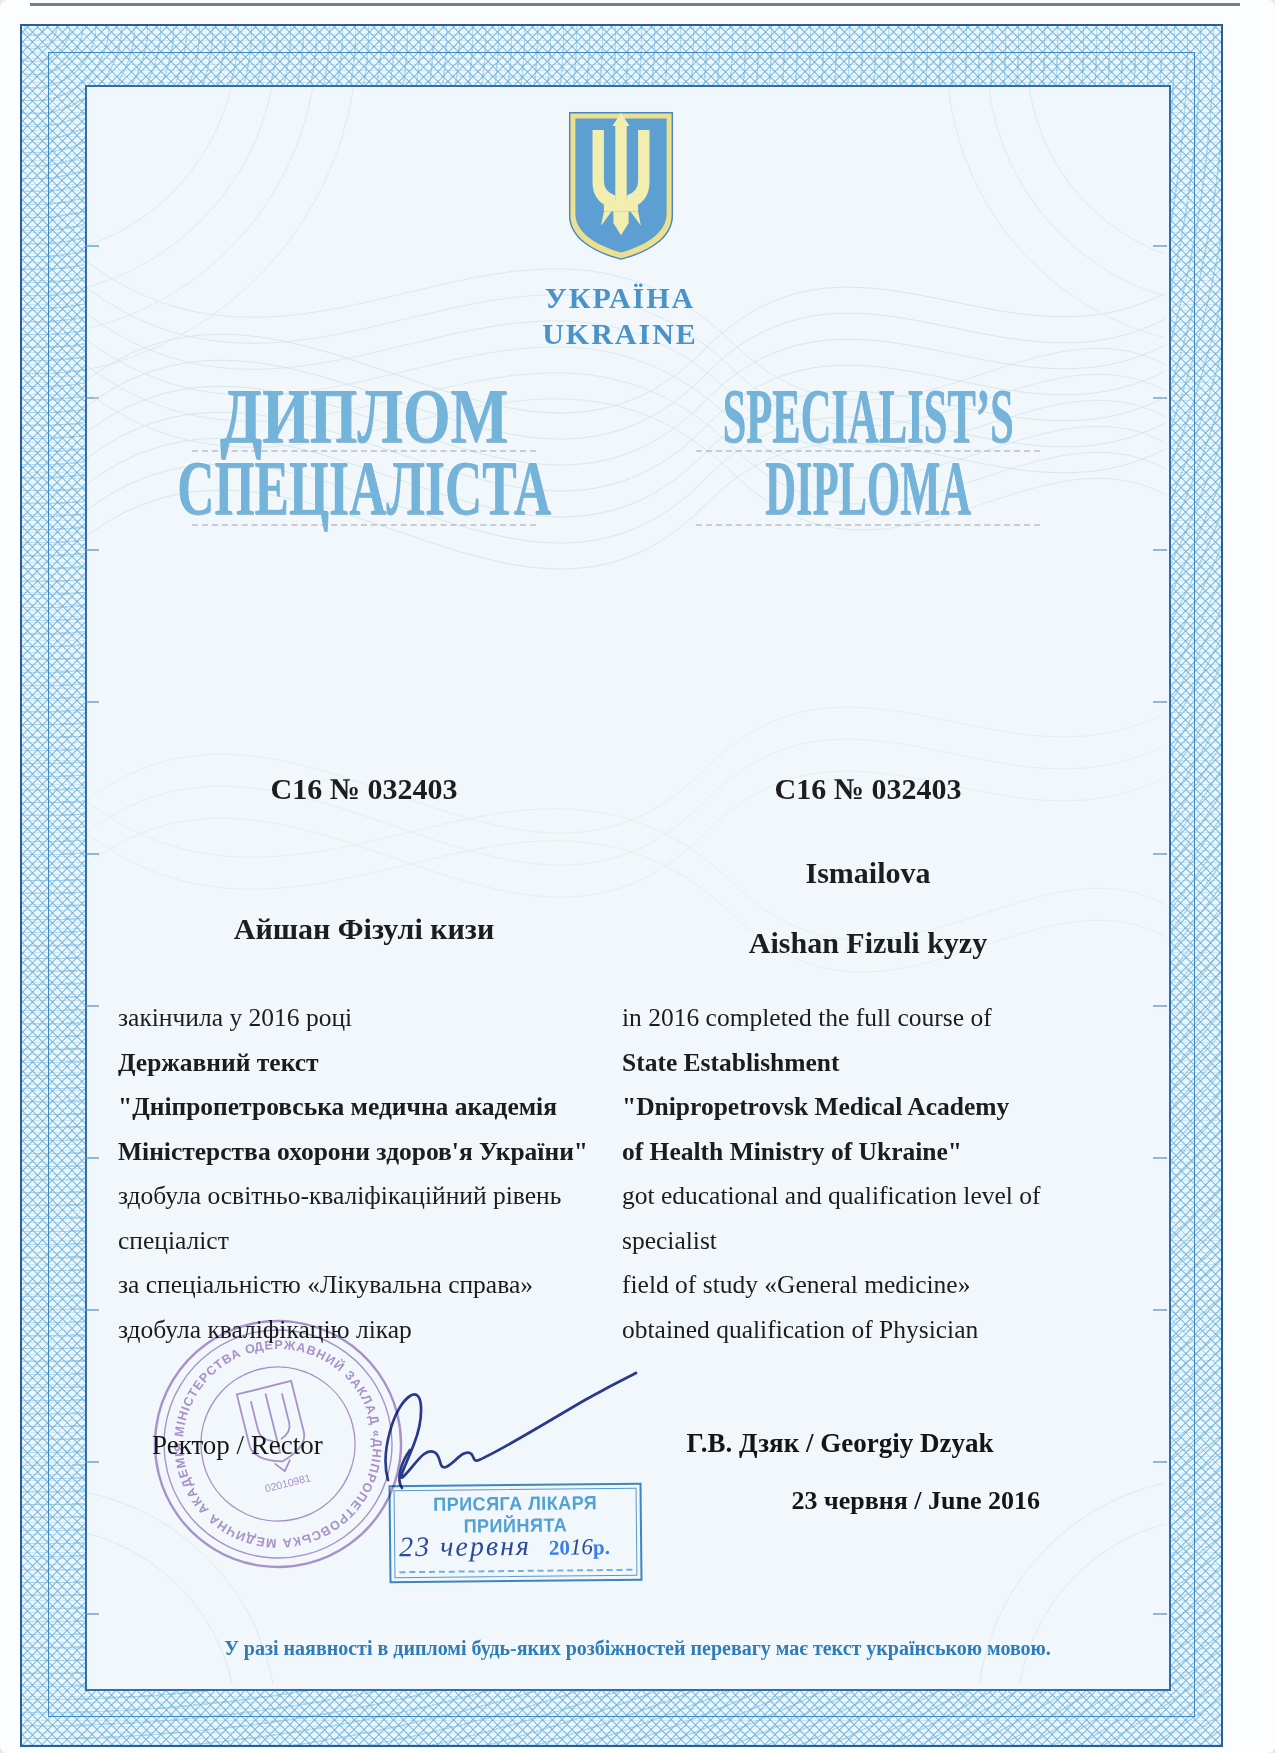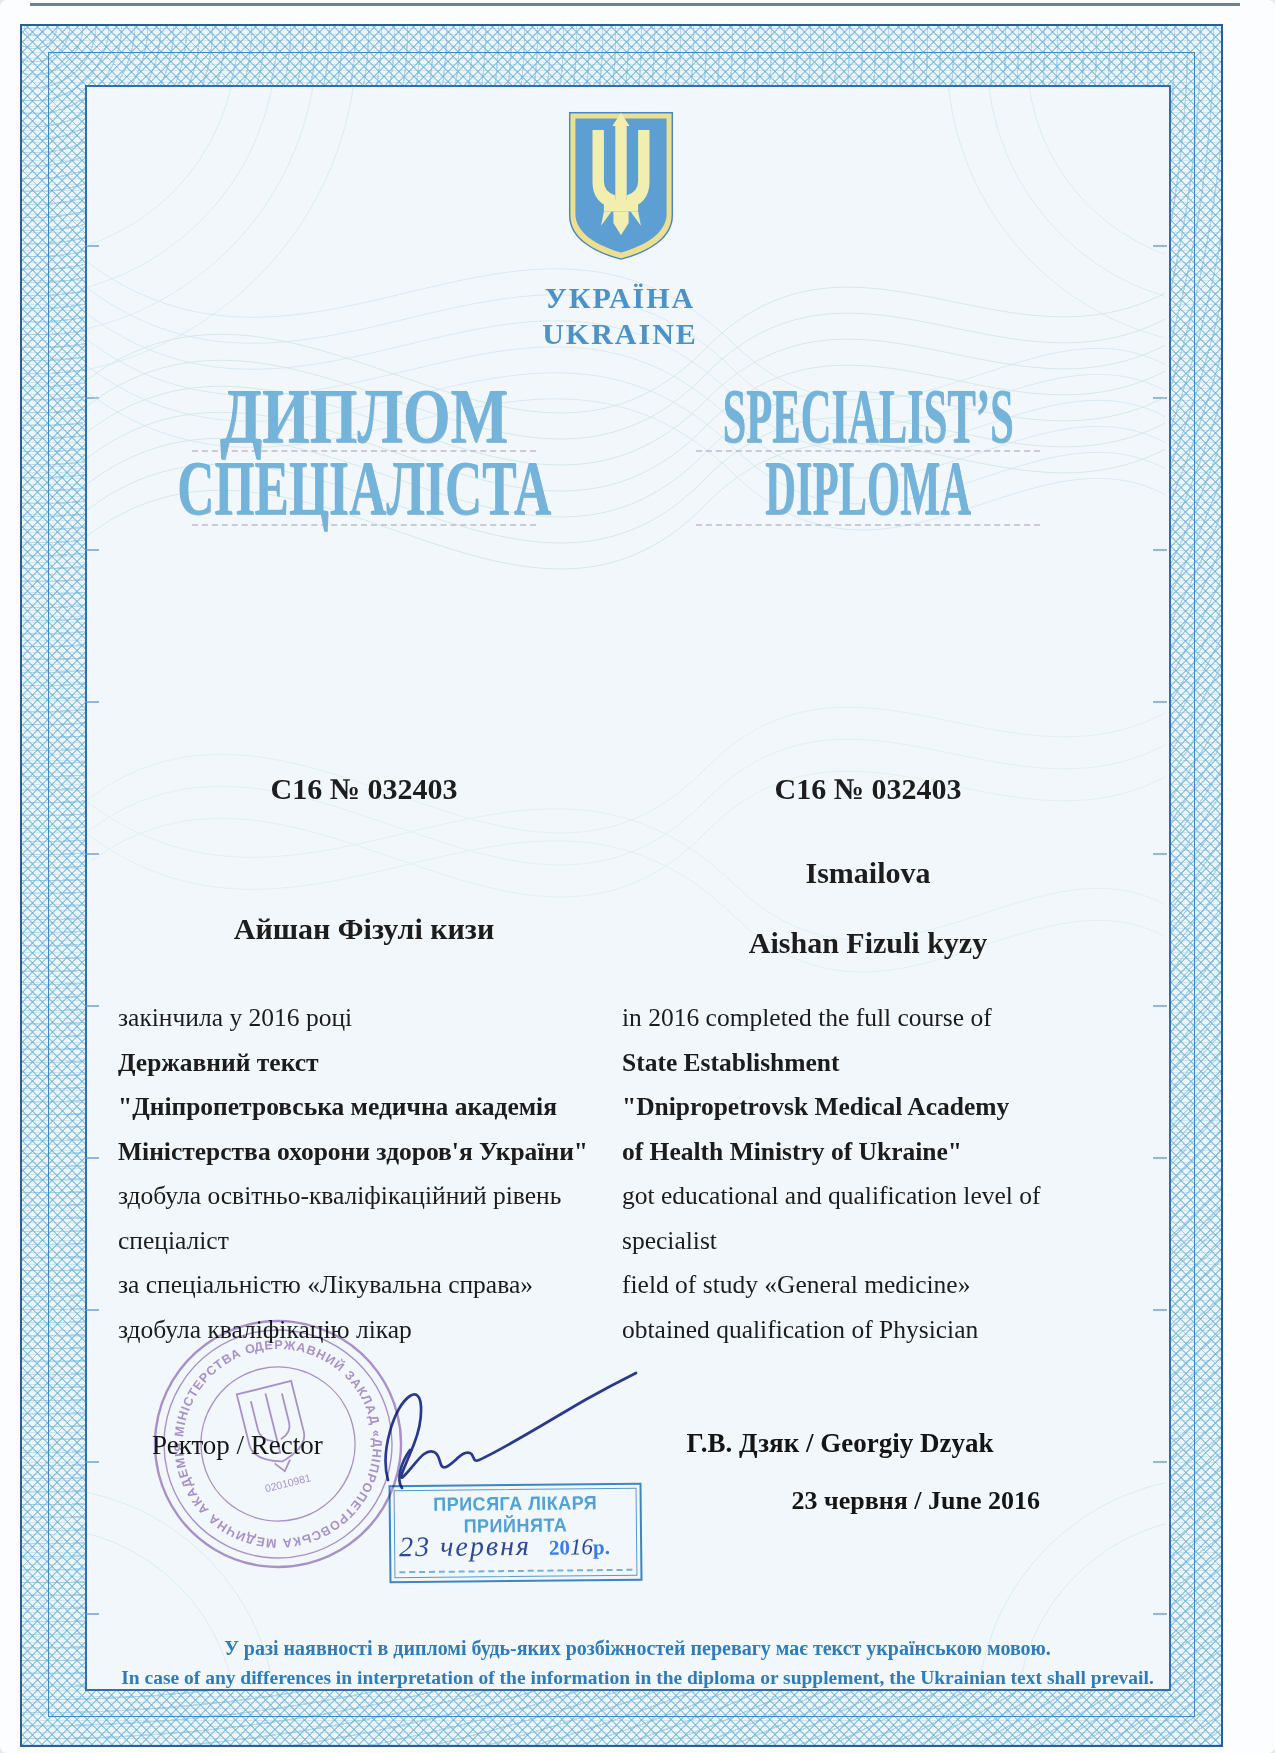--- a/index.html
+++ b/index.html
@@ -226,16 +226,15 @@
       <span class="stampblue" style="margin-left:14px;">20</span><span class="hand-small">16</span><span class="stampblue">р.</span>
     </div>
     <div class="oath-underline"></div>
   </div>
 
   <div class="abs sigblock rector-name">Г.В. Дзяк / Georgiy Dzyak</div>
   <div class="abs sigblock sign-date">23 червня / June 2016</div>
 
   <div class="abs footer">
     <div class="f1">У разі наявності в дипломі будь-яких розбіжностей перевагу має текст українською мовою.</div>
-    <div class="f2">In case of any differences in interpretation of the information in the diploma or supplement, the Ukrainian text shall prevail.</div>
   </div>
 
 </div>
 
 </body></html>

